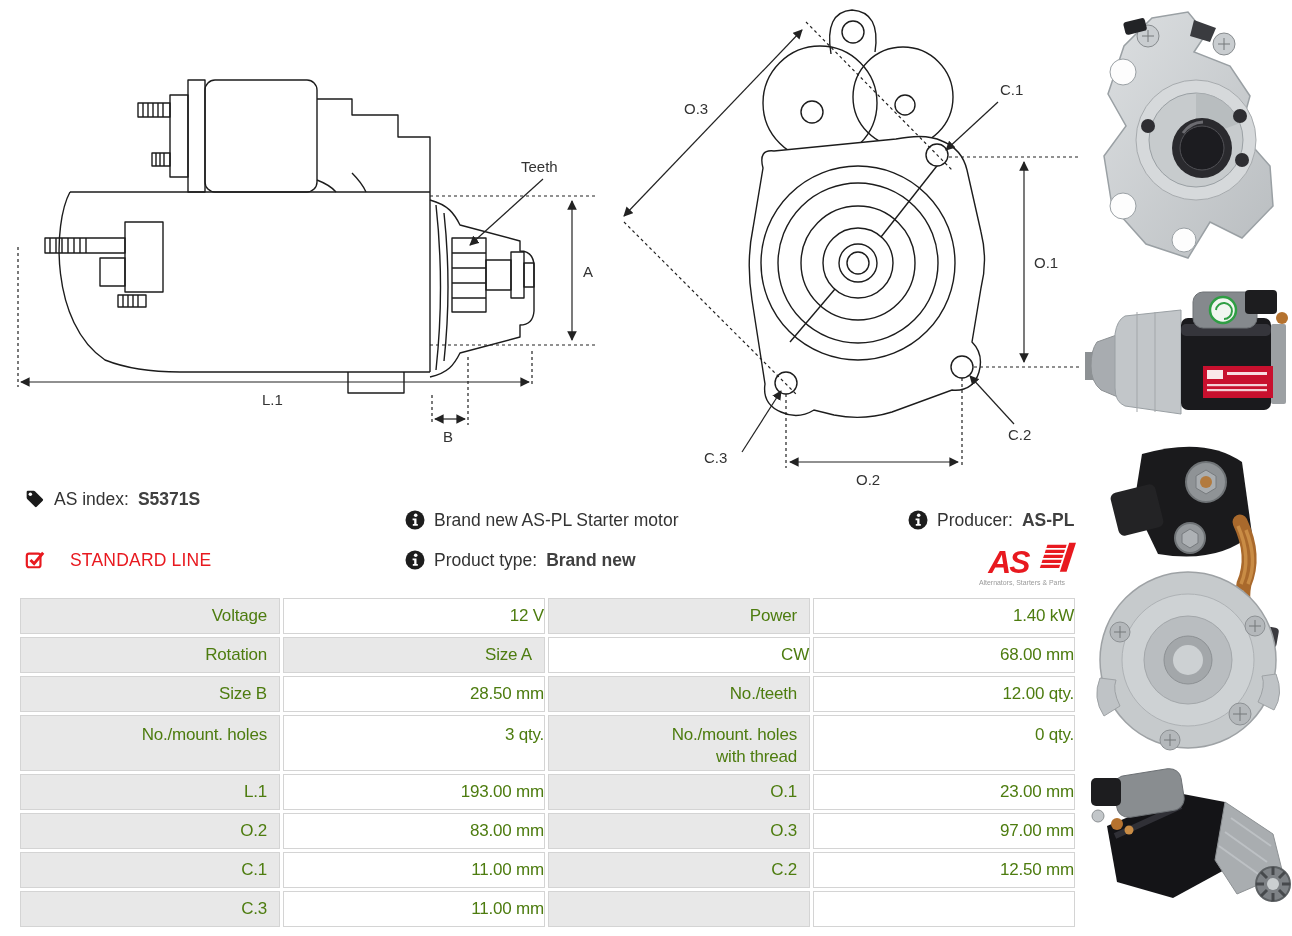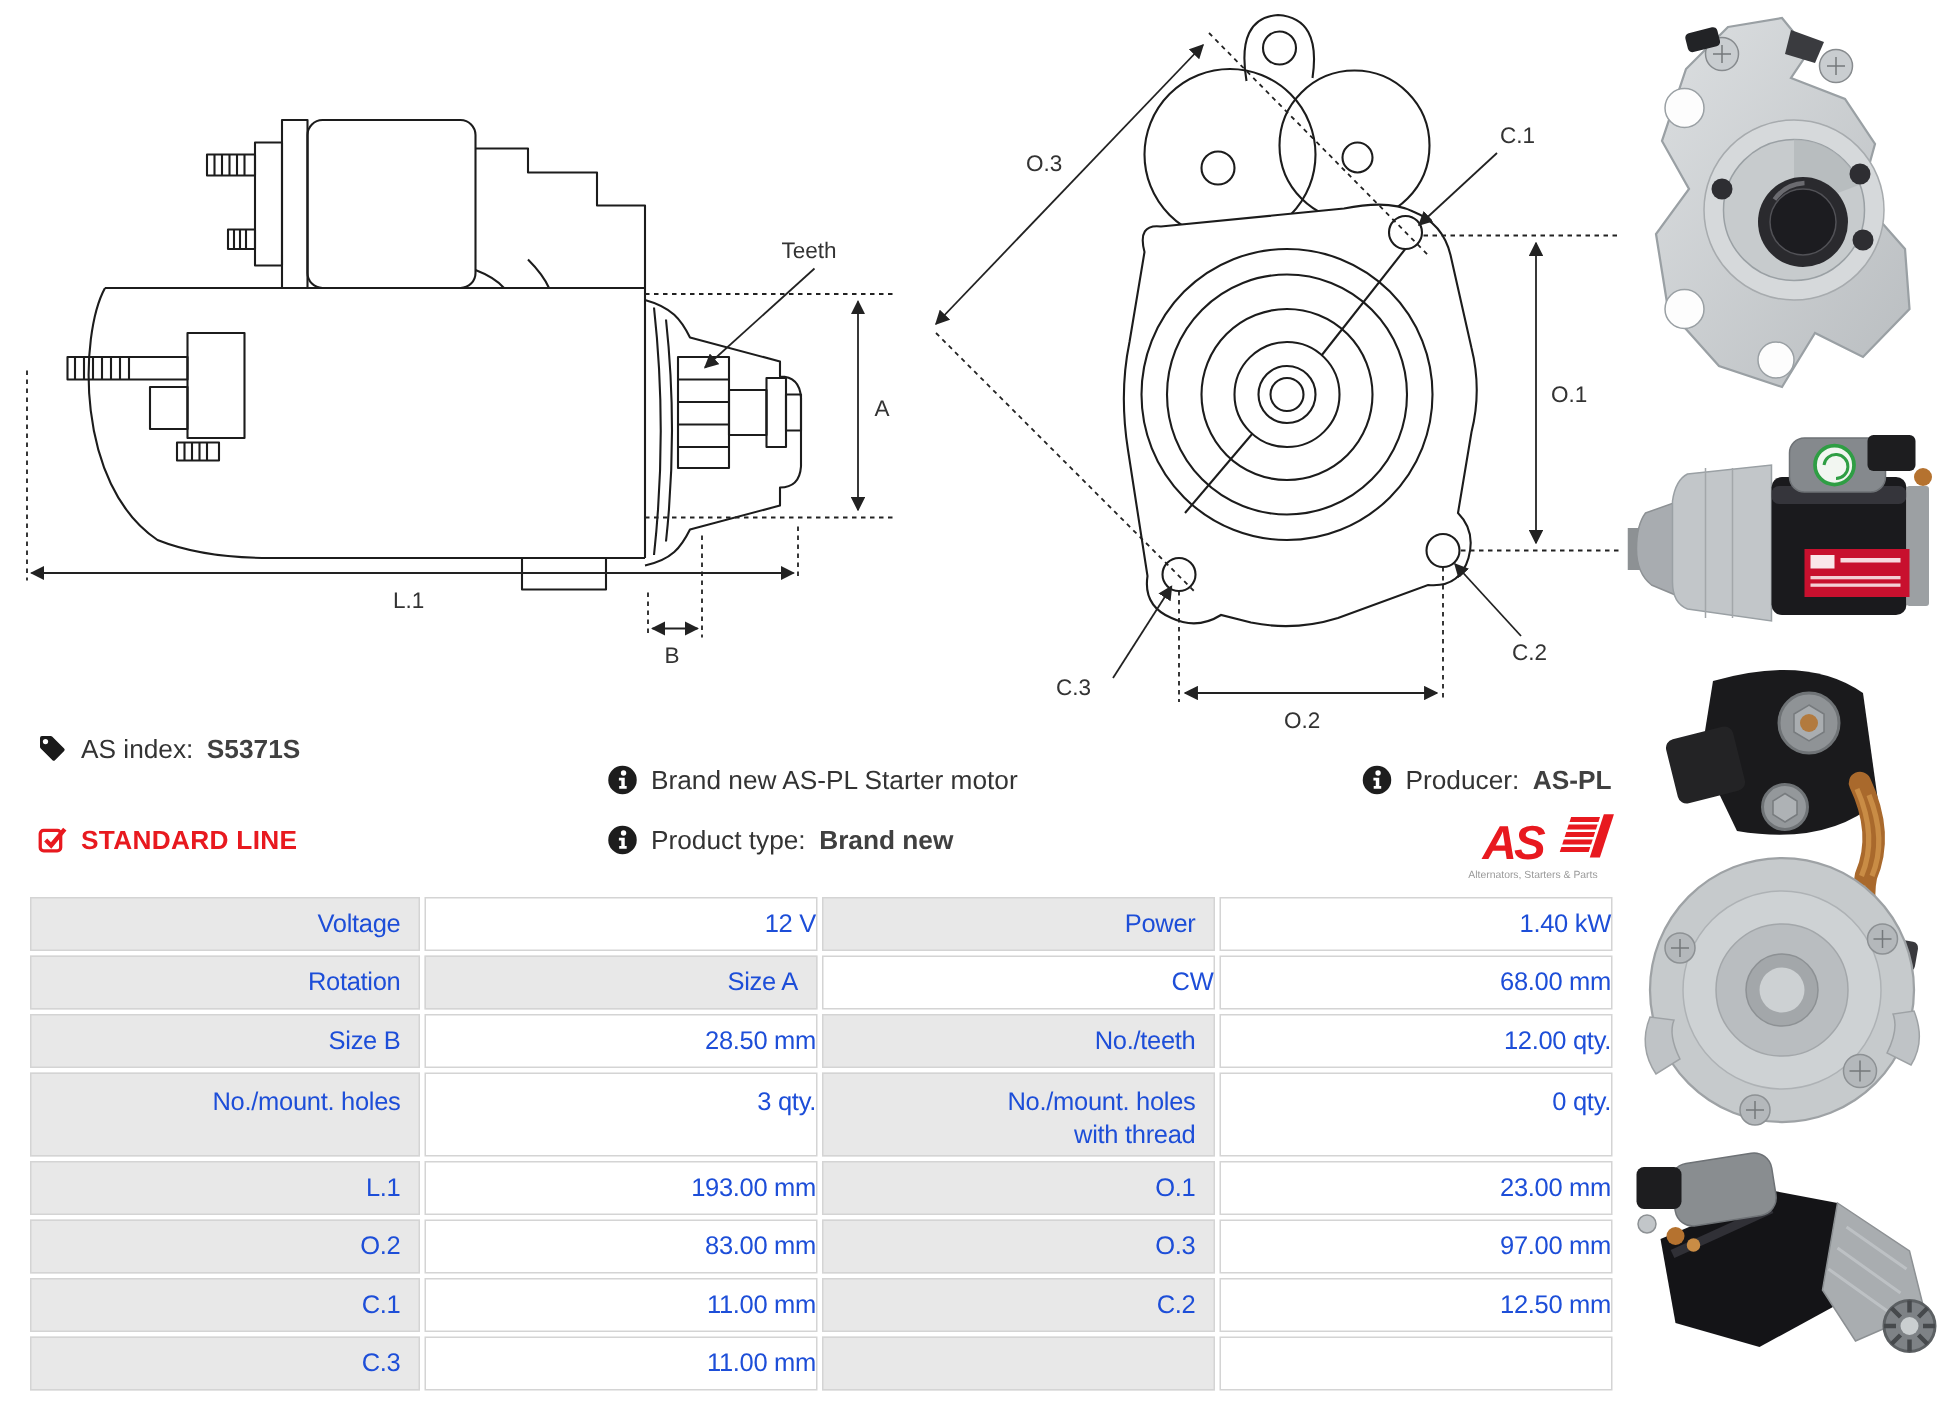--- a/index.html
+++ b/index.html
@@ -19,31 +19,31 @@
   .photo1 { left:1090px; top:8px;   width:195px; height:280px; }
   .photo2 { left:1085px; top:290px; width:207px; height:145px; }
   .photo3 { left:1090px; top:442px; width:196px; height:312px; }
   .photo4 { left:1085px; top:766px; width:207px; height:165px; }
   
   .info-item { position:absolute; display:flex; align-items:center; gap:9px;
                font-size:17.5px; color:#333; white-space:nowrap; height:24px; }
   .info-item .ic { width:20px; height:20px; flex:0 0 auto; display:flex; }
   .info-item .ic svg { width:100%; height:100%; }
   .bold-val { font-weight:bold; color:#404040; }
-  .red-line { color:#e8191f; font-weight:bold; letter-spacing:0.2px; }
+  .red-line { color:#e8191f; font-weight:normal; letter-spacing:0.2px;margin-left:16px; }
   .as-logo { position:absolute; left:963px; top:537px; width:118px; height:52px; }
   .as-logo svg { width:100%; height:100%; }
   
   .spec-table {
     position:absolute; left:20px; top:598px;
     display:grid;
     grid-template-columns:260px 262px 262px 262px;
     grid-template-rows:36px 36px 36px 56px 36px 36px 36px 36px;
     column-gap:3px; row-gap:3px;
-    font-size:17px; letter-spacing:-0.2px; color:#1d4ed8;
+    font-size:17px; letter-spacing:-0.2px; color:#4d7c0f;
   }
   .cell { display:flex; align-items:center; justify-content:flex-end;
           border:1px solid #d4d4d4; line-height:1.3; text-align:right; }
   .cell.label { background:#e8e8e8; padding-right:12px; }
   .cell.value { background:#ffffff; padding-right:0; }
   .cell.tall  { align-items:flex-start; padding-top:8px; }
   .cell.wrap  { padding-left:110px; }
 </style>
 </head>
 <body>

